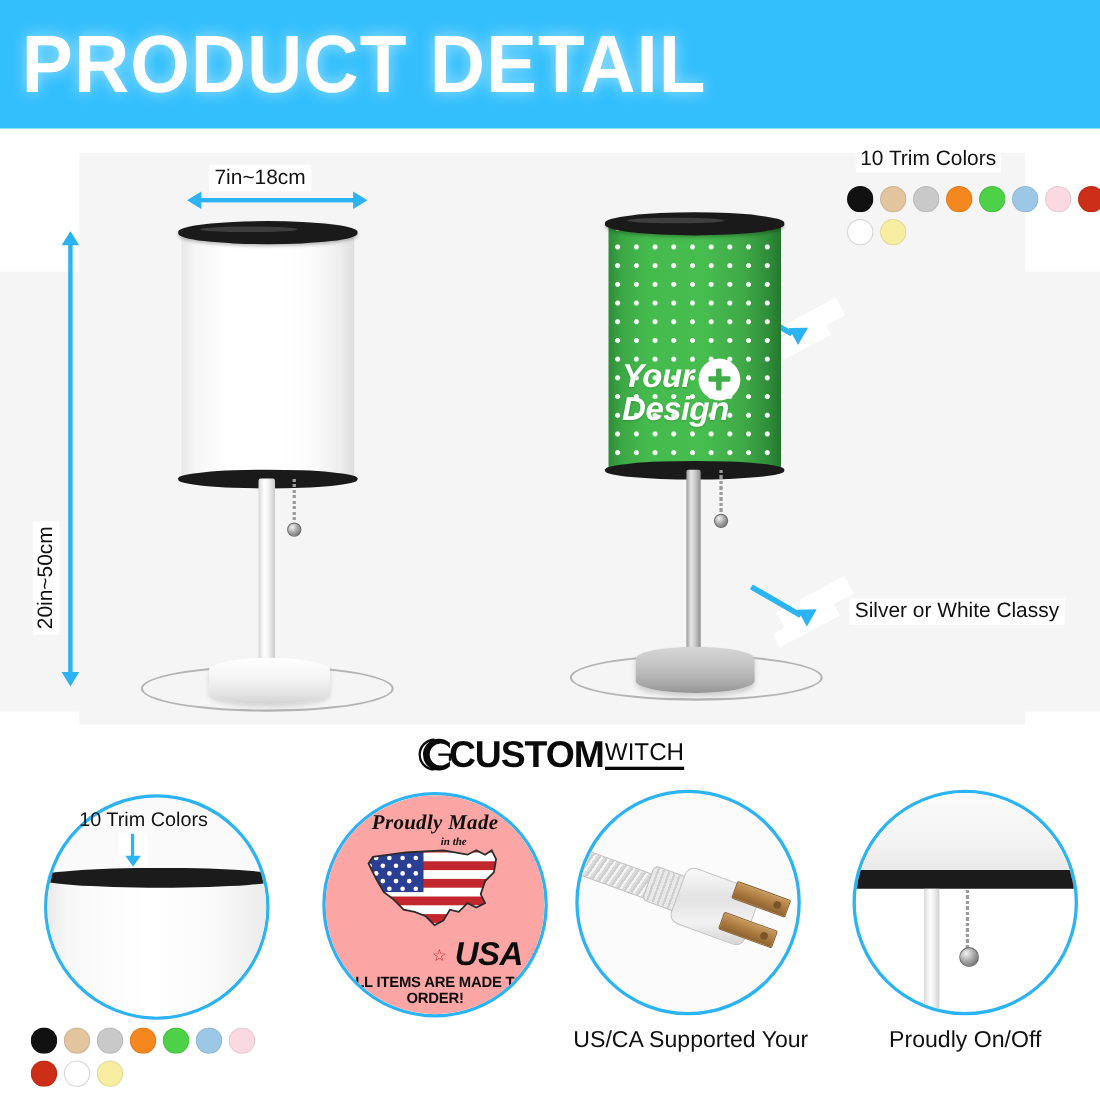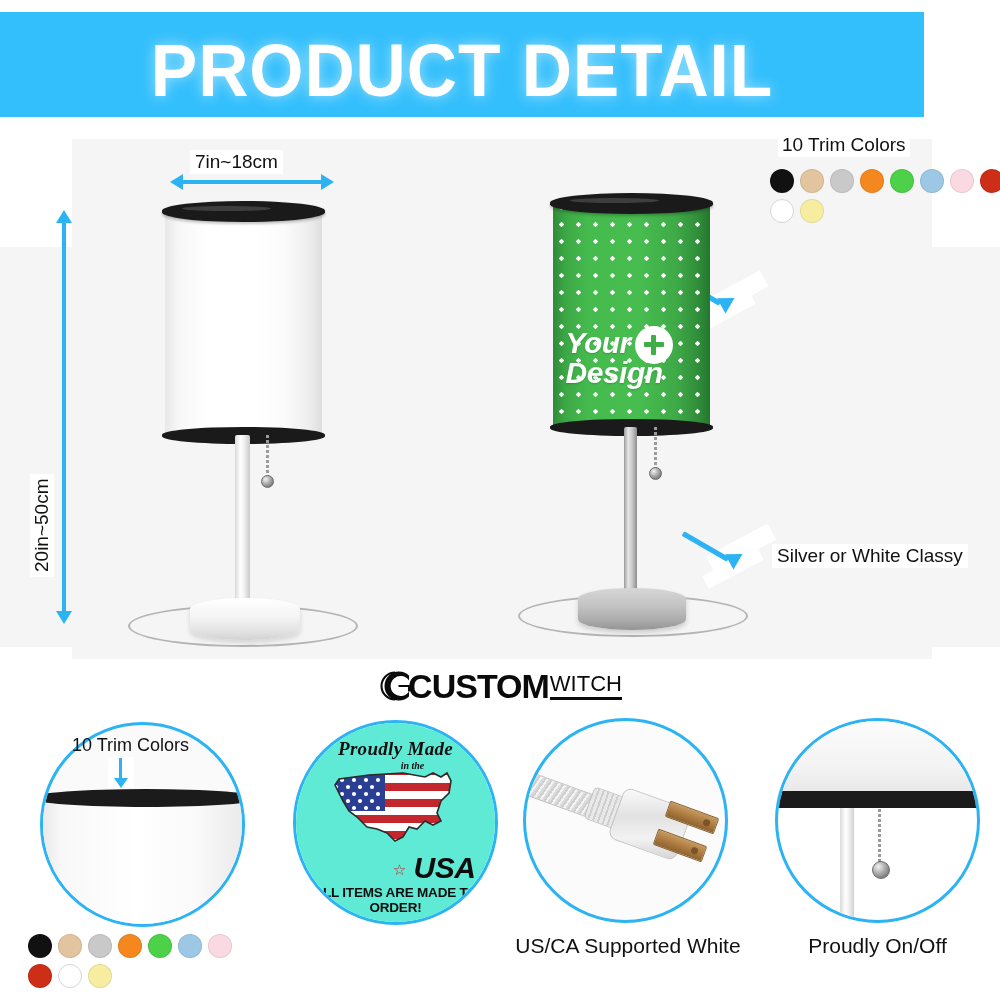--- a/index.html
+++ b/index.html
@@ -6,23 +6,23 @@
   html, body {
     width: 1000px; height: 1000px;
     background: #ffffff;
     font-family: "Liberation Sans", "DejaVu Sans", sans-serif;
     overflow: hidden;
   }
   #page { position: relative; width: 1000px; height: 1000px; background:#fff; }
 
   
   .banner {
-    position: absolute; left: 0; top: 0; width: 924px; height: 117px;
+    position: absolute; left: 0; top: 0; width: 1000px; height: 117px;
     background: #33bffc;
-    display: flex; align-items: center; justify-content: center; margin-top: 12px;
+    display: flex; align-items: center; 
   }
   .banner-title {
     color: #ffffff;
     font-family: "Liberation Sans Narrow", "Liberation Sans", sans-serif;
     font-weight: 700;
     font-size: 74px;
     letter-spacing: 1px;
     transform: scaleX(0.94);
     text-shadow: 0 0 14px rgba(255,255,255,0.55);
     white-space: nowrap;
@@ -225,21 +225,21 @@
     background: #fafafa;
     overflow: hidden;
   }
   .feat-caption {
     position: absolute; text-align: center; color: #111;
     font-size: 21px; white-space: nowrap;
     background: #f5f5f5; padding: 2px 6px;
   }
 
   
-  .usa-badge { position: absolute; inset: 0; background: #5eead4; }
+  .usa-badge { position: absolute; inset: 0; background: #fca5a5; }
   .usa-top {
     position: absolute; left: 0; right: 0; top: 16px;
     text-align: center;
     font-family: "Liberation Serif", serif;
     font-style: italic; font-weight: 700;
     color: #101010;
   }
   .usa-t1 { font-size: 19px; line-height: 19px; letter-spacing: 0.3px; }
   .usa-t2 { font-size: 10px; line-height: 14px; margin-top: 1px; margin-left: 34px; }
   .usa-map {
@@ -519,21 +519,21 @@
           <div class="plug-collar" style="left:62px; top:70px; width:34px; height:34px; transform:rotate(20deg);"></div>
           <div class="plug-body" style="left:88px; top:76px; width:72px; height:54px; transform:rotate(20deg);"></div>
           <div class="prong" style="left:140px; top:88px; width:52px; height:17px; transform:rotate(20deg);">
             <div class="prong-hole" style="right:6px; top:4px;"></div>
           </div>
           <div class="prong" style="left:128px; top:116px; width:52px; height:17px; transform:rotate(20deg);">
             <div class="prong-hole" style="right:6px; top:4px;"></div>
           </div>
         </div>
       </div>
-      <div class="feat-caption" style="left:8px; top:222px; width:250px; background:transparent;">US/CA Supported White</div>
+      <div class="feat-caption" style="left:8px; top:222px; width:250px; background:transparent;">US/CA Supported Your</div>
     </div>
 
     <div class="feat" style="left:755px; top:0; width:245px; height:290px;">
       <div class="circle" style="left:20px; top:8px; width:205px; height:205px; background:#ffffff;">
         <div class="onoff-shade" style="left:-14px; top:-18px; width:232px; height:92px;"></div>
         <div class="onoff-trim" style="left:-14px; top:70px; width:232px; height:17px;"></div>
         <div class="onoff-pole" style="left:62px; top:87px; width:14px; height:118px;"></div>
         <div class="chain" style="left:100px; top:88px; height:56px;"></div>
         <div class="chain-ball" style="left:94px; top:140px; width:18px; height:18px;"></div>
       </div>

